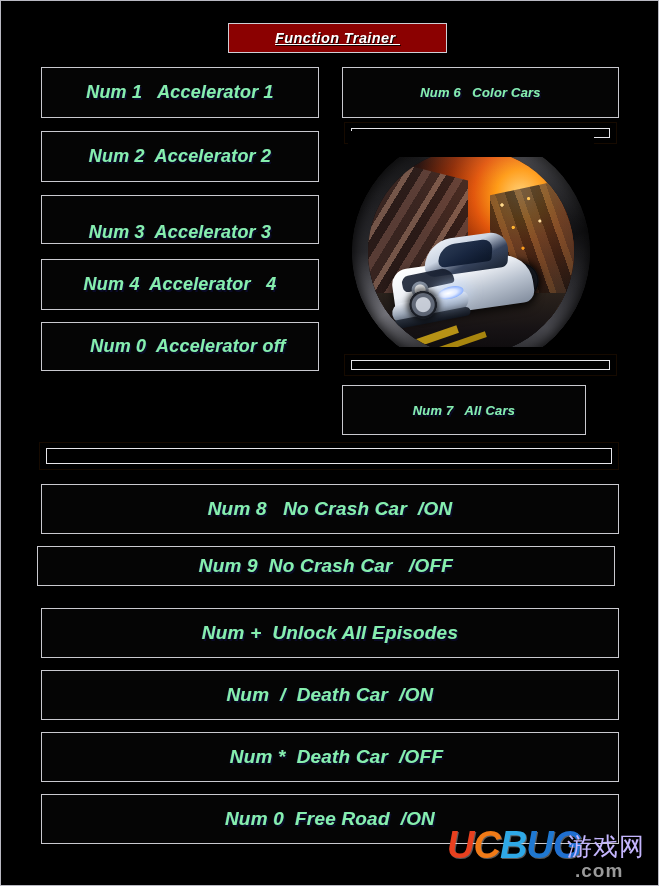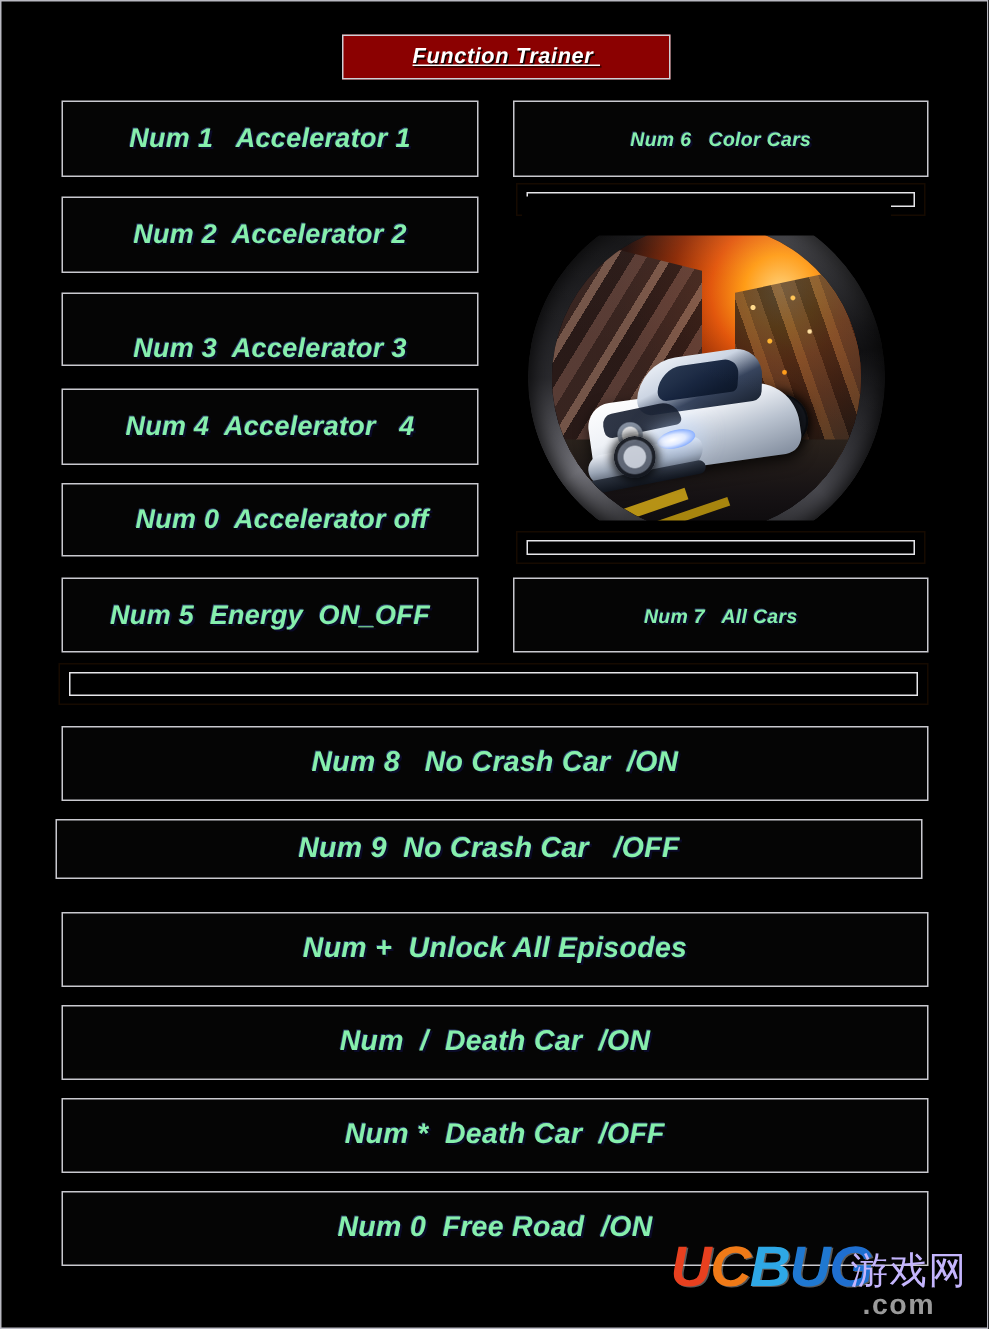--- a/index.html
+++ b/index.html
@@ -358,23 +358,20 @@
     <span>Num 2  Accelerator 2</span>
   </div>
   <div class="btn btn-left" style="left:40px; top:194px; width:278px; height:49px;align-items:flex-end;">
     <span>Num 3  Accelerator 3</span>
   </div>
   <div class="btn btn-left" style="left:40px; top:258px; width:278px; height:51px;">
     <span>Num 4  Accelerator   4</span>
   </div>
   <div class="btn btn-left" style="left:40px; top:321px; width:278px; height:49px;padding-left:16px;">
     <span>Num 0  Accelerator off</span>
-  </div>
-  <div class="btn btn-left" style="left:40px; top:384px; width:278px; height:50px;">
-    <span>Num 5  Energy  ON_OFF</span>
   </div>
 
   <div class="btn btn-right" style="left:341px; top:66px; width:277px; height:51px;">
     <span>Num 6   Color Cars</span>
   </div>
 
   <div class="gold" style="left:343px; top:121px; width:273px; height:22px;">
     <div class="gold-inner"></div>
   </div>
 
@@ -406,21 +403,21 @@
       <div class="icon-gloss"></div>
     </div>
     <div class="icon-mask-top"></div>
     <div class="icon-mask-bottom"></div>
   </div>
 
   <div class="gold" style="left:343px; top:353px; width:273px; height:22px;">
     <div class="gold-inner"></div>
   </div>
 
-  <div class="btn btn-right" style="left:341px; top:384px; width:277px; height:50px;">
+  <div class="btn btn-right" style="left:341px; top:384px; width:244px; height:50px;">
     <span>Num 7   All Cars</span>
   </div>
 
   <div class="gold" style="left:38px; top:441px; width:580px; height:28px;">
     <div class="gold-inner"></div>
   </div>
 
   <div class="btn btn-wide" style="left:40px; top:483px; width:578px; height:50px;">
     <span>Num 8   No Crash Car  /ON</span>
   </div>

